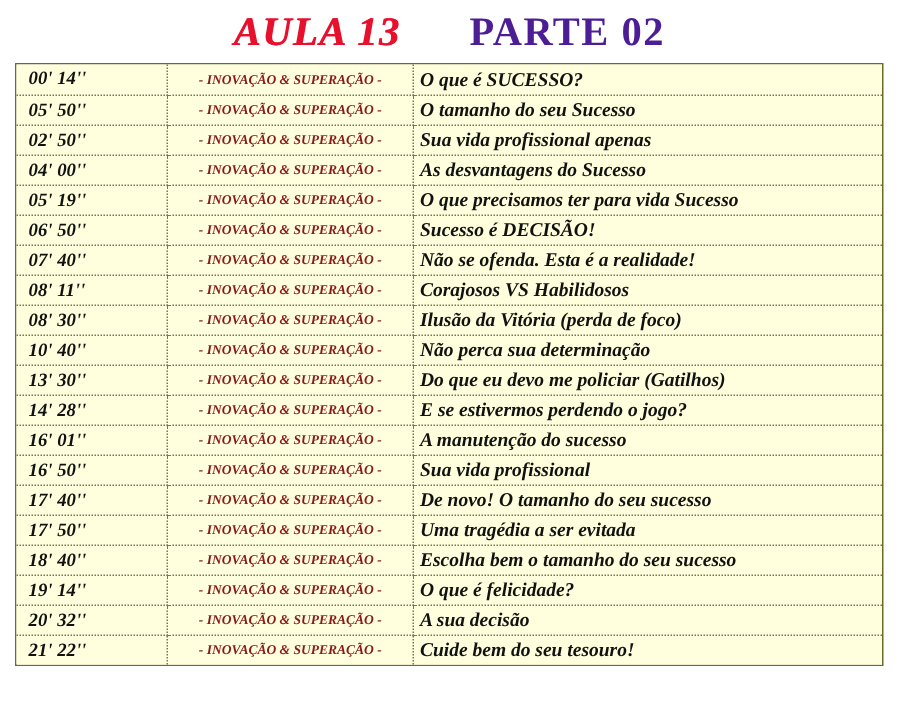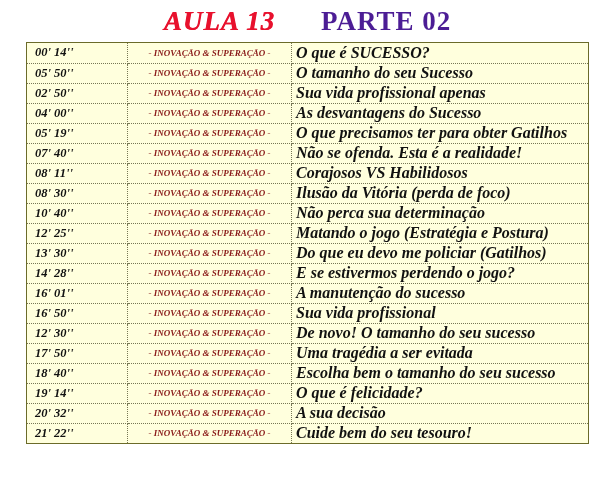--- a/index.html
+++ b/index.html
@@ -11,21 +11,20 @@
     height: 480px;
     background: #ffffff;
     font-family: "Liberation Serif", serif;
     overflow: hidden;
   }
   .page {
     width: 599px;
     height: 480px;
     position: relative;
     box-sizing: border-box;
-    padding-left: 16px;
   }
   .header {
     display: flex;
     align-items: center;
     justify-content: center;
     gap: 46px;
     padding-top: 6px;
     padding-bottom: 6px;
     height: 30px;
     box-sizing: content-box;
@@ -93,21 +92,21 @@
     font-size: 9px;
     color: #8a1a1a;
     text-align: center;
     letter-spacing: 0px;
     margin-top: 48px;
   }
   .col-topic {
     font-family: "Liberation Serif", serif;
     font-weight: bold;
     font-style: italic;
-    font-size: 16px;
+    font-size: 13px;
     color: #111111;
     text-align: left;
     padding-left: 4px !important;
   }
 </style>
 </head>
 <body>
 
 <div class="page">
 
@@ -135,21 +134,26 @@
             <td class="col-topic">Sua vida profissional apenas</td>
           </tr>
           <tr>
             <td class="col-time">04' 00''</td>
             <td class="col-brand">- INOVAÇÃO &amp; SUPERAÇÃO -</td>
             <td class="col-topic">As desvantagens do Sucesso</td>
           </tr>
           <tr>
             <td class="col-time">05' 19''</td>
             <td class="col-brand">- INOVAÇÃO &amp; SUPERAÇÃO -</td>
-            <td class="col-topic">O que precisamos ter para obter Gatilhos</td>
+            <td class="col-topic">O que precisamos ter para vida Sucesso</td>
+          </tr>
+          <tr>
+            <td class="col-time">06' 50''</td>
+            <td class="col-brand">- INOVAÇÃO &amp; SUPERAÇÃO -</td>
+            <td class="col-topic">Sucesso é DECISÃO!</td>
           </tr>
           <tr>
             <td class="col-time">07' 40''</td>
             <td class="col-brand">- INOVAÇÃO &amp; SUPERAÇÃO -</td>
             <td class="col-topic">Não se ofenda. Esta é a realidade!</td>
           </tr>
           <tr>
             <td class="col-time">08' 11''</td>
             <td class="col-brand">- INOVAÇÃO &amp; SUPERAÇÃO -</td>
             <td class="col-topic">Corajosos  VS  Habilidosos</td>
@@ -158,46 +162,41 @@
             <td class="col-time">08' 30''</td>
             <td class="col-brand">- INOVAÇÃO &amp; SUPERAÇÃO -</td>
             <td class="col-topic">Ilusão da Vitória (perda de foco)</td>
           </tr>
           <tr>
             <td class="col-time">10' 40''</td>
             <td class="col-brand">- INOVAÇÃO &amp; SUPERAÇÃO -</td>
             <td class="col-topic">Não perca sua determinação</td>
           </tr>
           <tr>
-            <td class="col-time">12' 25''</td>
-            <td class="col-brand">- INOVAÇÃO &amp; SUPERAÇÃO -</td>
-            <td class="col-topic">Matando o jogo (Estratégia e Postura)</td>
-          </tr>
-          <tr>
             <td class="col-time">13' 30''</td>
             <td class="col-brand">- INOVAÇÃO &amp; SUPERAÇÃO -</td>
             <td class="col-topic">Do que eu devo me policiar (Gatilhos)</td>
           </tr>
           <tr>
             <td class="col-time">14' 28''</td>
             <td class="col-brand">- INOVAÇÃO &amp; SUPERAÇÃO -</td>
             <td class="col-topic">E se estivermos perdendo o jogo?</td>
           </tr>
           <tr>
             <td class="col-time">16' 01''</td>
             <td class="col-brand">- INOVAÇÃO &amp; SUPERAÇÃO -</td>
             <td class="col-topic">A manutenção do sucesso</td>
           </tr>
           <tr>
             <td class="col-time">16' 50''</td>
             <td class="col-brand">- INOVAÇÃO &amp; SUPERAÇÃO -</td>
             <td class="col-topic">Sua vida profissional</td>
           </tr>
           <tr>
-            <td class="col-time">12' 30''</td>
+            <td class="col-time">17' 40''</td>
             <td class="col-brand">- INOVAÇÃO &amp; SUPERAÇÃO -</td>
             <td class="col-topic">De novo! O tamanho do seu sucesso</td>
           </tr>
           <tr>
             <td class="col-time">17' 50''</td>
             <td class="col-brand">- INOVAÇÃO &amp; SUPERAÇÃO -</td>
             <td class="col-topic">Uma tragédia a ser evitada</td>
           </tr>
           <tr>
             <td class="col-time">18' 40''</td>

